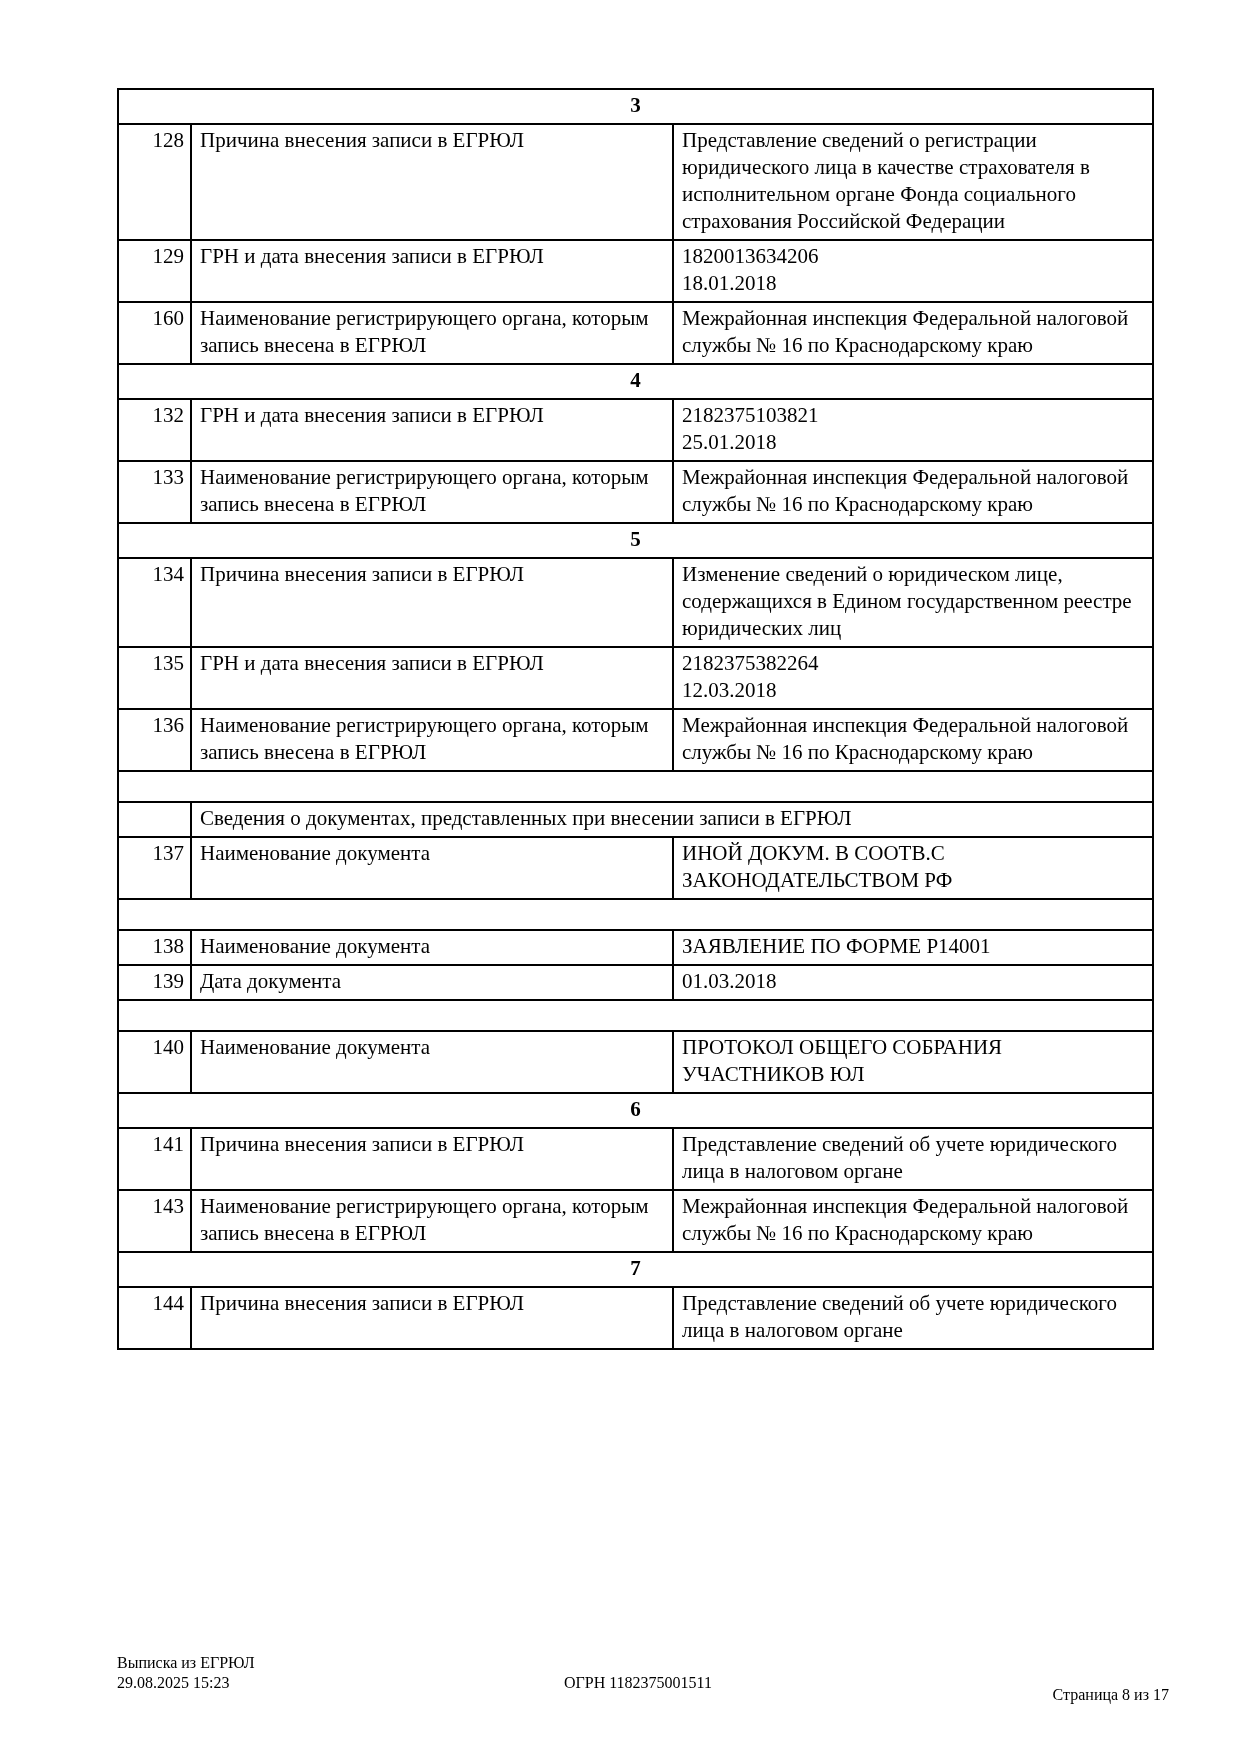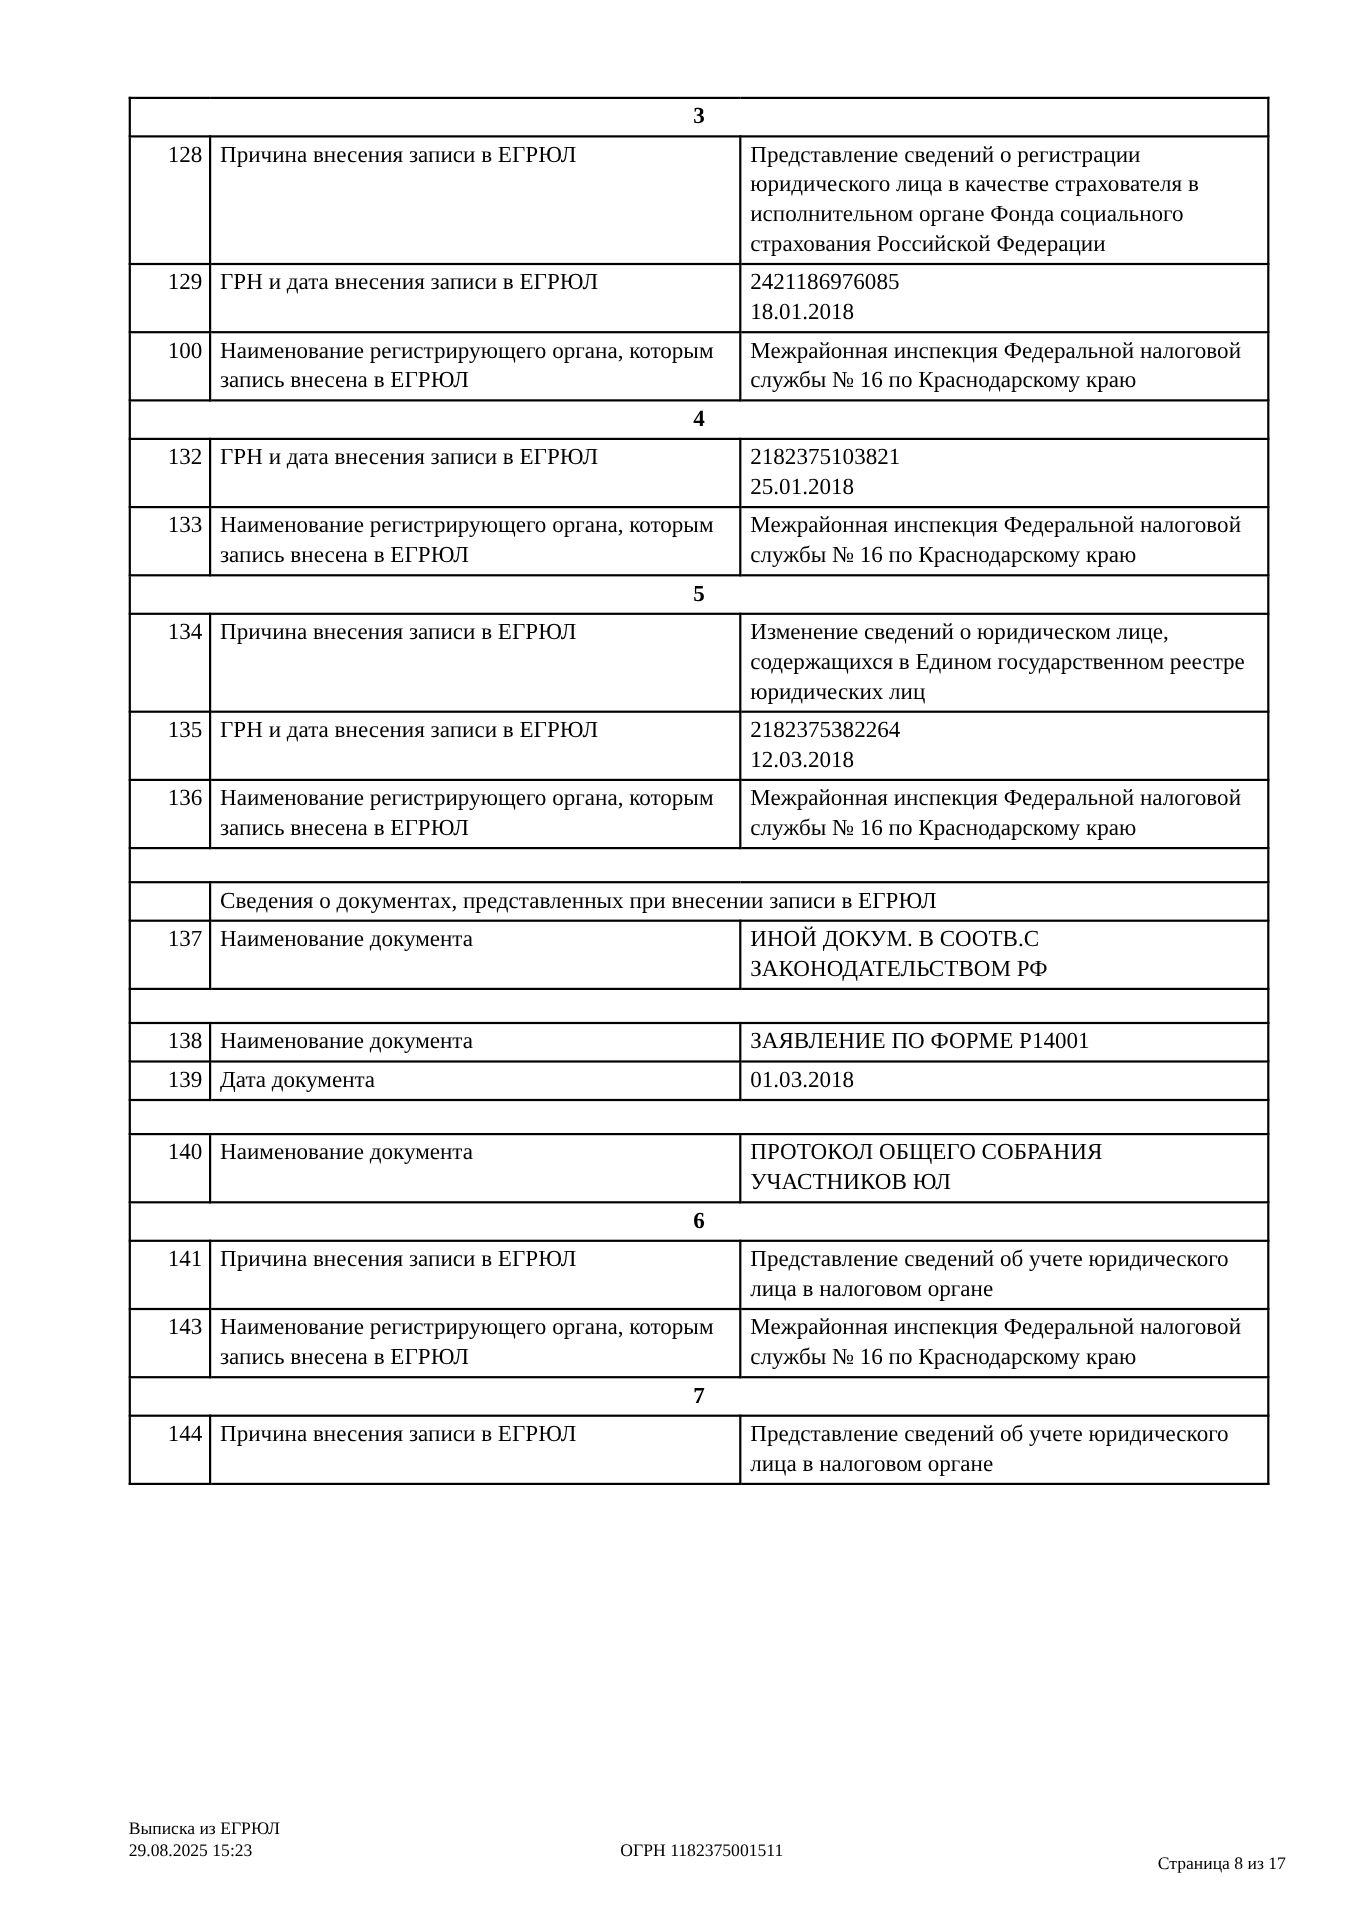--- a/index.html
+++ b/index.html
@@ -73,26 +73,26 @@
         </tr>
         <tr>
           <td class="num-cell">128</td>
           <td>Причина внесения записи в ЕГРЮЛ</td>
           <td class="value-cell">Представление сведений о регистрации юридического лица в качестве страхователя в исполнительном органе Фонда социального страхования Российской Федерации</td>
         </tr>
         <tr>
           <td class="num-cell">129</td>
           <td>ГРН и дата внесения записи в ЕГРЮЛ</td>
           <td class="value-cell">
-            <div>2421186976085</div>
+            <div>1820013634206</div>
             <div>18.01.2018</div>
           </td>
         </tr>
         <tr>
-          <td class="num-cell">100</td>
+          <td class="num-cell">160</td>
           <td>Наименование регистрирующего органа, которым запись внесена в ЕГРЮЛ</td>
           <td class="value-cell">Межрайонная инспекция Федеральной налоговой службы № 16 по Краснодарскому краю</td>
         </tr>
         <tr class="section-row">
           <td colspan="3">4</td>
         </tr>
         <tr>
           <td class="num-cell">132</td>
           <td>ГРН и дата внесения записи в ЕГРЮЛ</td>
           <td class="value-cell">

